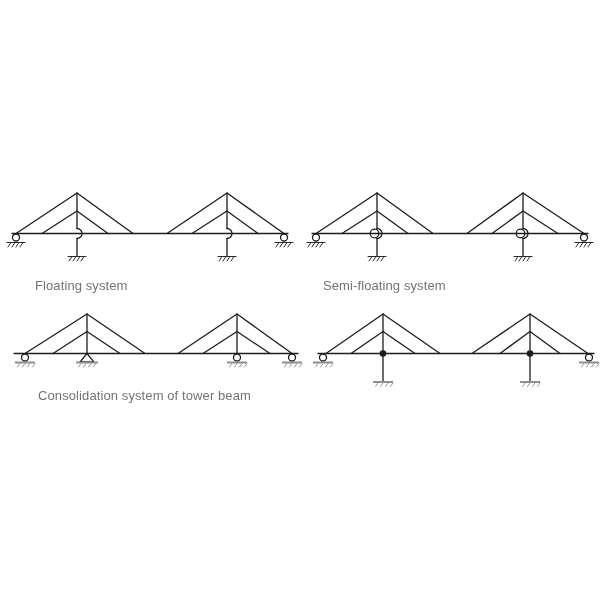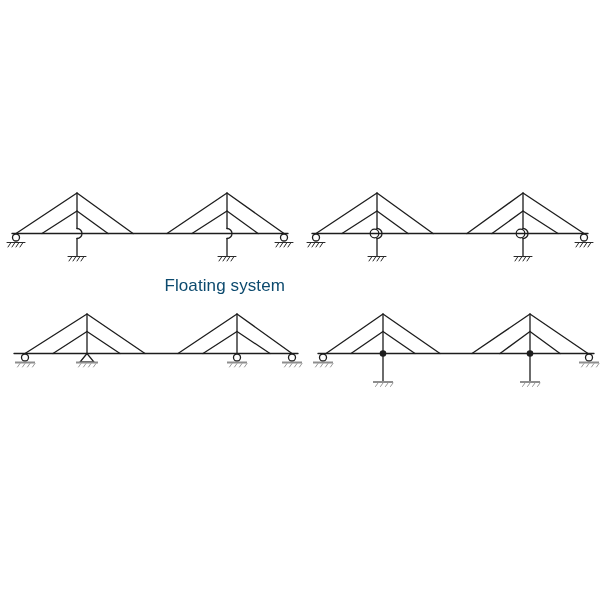--- a/index.html
+++ b/index.html
@@ -23,24 +23,24 @@
   .ln   { stroke: #1d1d1d; stroke-width: 1.3; fill: none; stroke-linecap: round; }
   .hatch{ stroke: #2a2a2a; stroke-width: 1;   fill: none; stroke-linecap: round; }
   .gnd  { stroke: #8e8e8e; stroke-width: 2;   fill: none; stroke-linecap: butt; }
   .gtick{ stroke: #9a9a9a; stroke-width: 1;   fill: none; stroke-linecap: round; }
   .roller { stroke: #1d1d1d; stroke-width: 1.3; fill: #ffffff; }
   .bearing{ stroke: #1d1d1d; stroke-width: 1.2; fill: none; }
   .dot  { stroke: none; fill: #1d1d1d; }
   .caption {
     position: absolute;
     width: 250px;
-    text-align: right;
-    font-size: 17px;
+    text-align: left;
+    font-size: 13px;
     line-height: 18px;
-    color: #0c4a6e;
+    color: #737373;
     letter-spacing: 0.1px;
     white-space: nowrap;
   }
 </style>
 </head>
 <body>
 
 <div class="stage">
 
   <svg width="600" height="600" viewBox="0 0 600 600">
@@ -114,13 +114,15 @@
       <path class="gnd" d="M579,362.5 H599"></path>
       <path class="gtick" d="M584,363.5 l-2.5,3.5 M589,363.5 l-2.5,3.5 M594,363.5 l-2.5,3.5 M599,363.5 l-2.5,3.5"></path>
       <path class="gnd" d="M373,382 H393"></path>
       <path class="gtick" d="M378,383 l-2.5,3.5 M383,383 l-2.5,3.5 M388,383 l-2.5,3.5 M393,383 l-2.5,3.5"></path>
       <path class="gnd" d="M520,382 H540"></path>
       <path class="gtick" d="M525,383 l-2.5,3.5 M530,383 l-2.5,3.5 M535,383 l-2.5,3.5 M540,383 l-2.5,3.5"></path>
     </g>
   </svg>
 
   <div class="caption" style="left:35px;  top:277px;">Floating system</div>
+  <div class="caption" style="left:323px; top:277px;">Semi-floating system</div>
+  <div class="caption" style="left:38px;  top:387px;">Consolidation system of tower beam</div>
 </div>
 
 </body></html>

